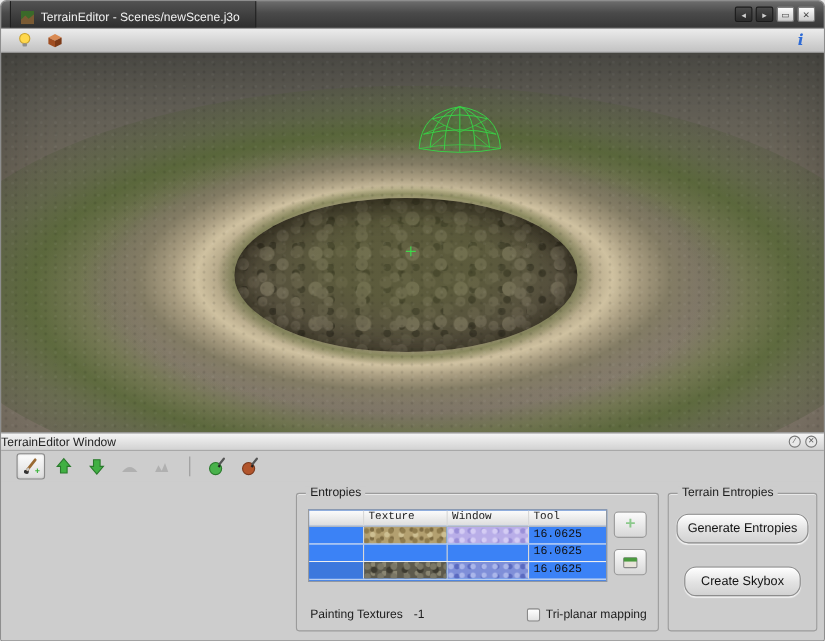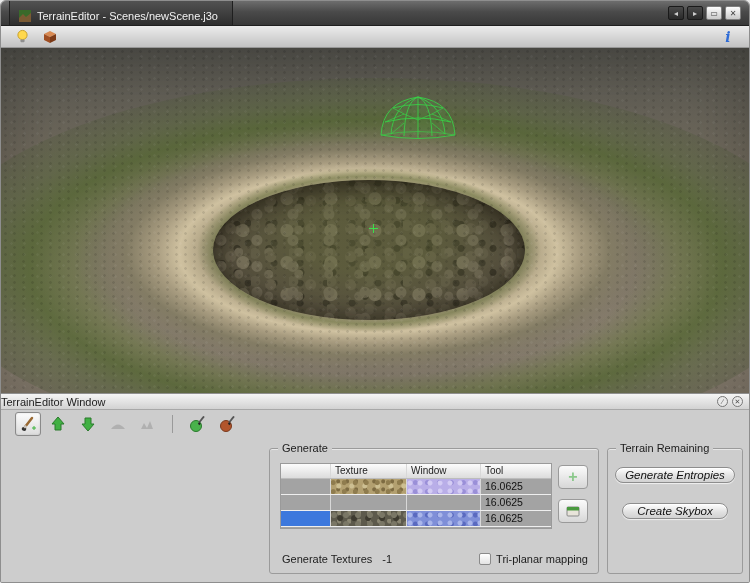--- a/index.html
+++ b/index.html
@@ -88,22 +88,22 @@
   .ts-label { width:92px; text-align:right; font-size:11px; color:#1c1c1c; padding-right:6px; }
   .slider { position:relative; flex:1; height:22px; }
   .slider-track { position:absolute; left:2px; right:2px; top:9px; height:3px; border-radius:2px;
     background:linear-gradient(#8d8d8d,#c6c6c6); box-shadow: inset 0 1px 1px rgba(0,0,0,.3); }
   .slider-ticks { position:absolute; left:5px; right:2px; top:14px; height:4px;
     background-image:repeating-linear-gradient(90deg,#9a9a9a 0 1px, rgba(0,0,0,0) 1px 12px); }
   .slider-thumb { position:absolute; top:2px; width:13px; height:16px; border:1px solid #2f5f9e;
     border-radius:7px 7px 6px 6px;
     background: radial-gradient(circle at 50% 28%, #ddecff 0%, #8fc0f5 38%, #3d86e0 72%, #2a66c0 100%); }
 
-  .pt-table { position:absolute; left:10px; top:14px; width:272px; height:66px; background:#a3a3a3;
-    border:1px solid #9a9a9a; font-size:10.5px; color:#111; overflow:hidden; }
+  .pt-table { position:absolute; left:10px; top:14px; width:272px; height:66px; background:#3b82f6;
+    border:1px solid #9a9a9a; font-size:10.5px; color:#111; overflow:hidden;font-family:Liberation Mono, monospace; }
   .t-header { display:flex; height:15px; background:linear-gradient(#fcfcfc,#dcdcdc); border-bottom:1px solid #bcbcbc; color:#222; font-size:10px; }
   .t-row { display:flex; height:16px; border-bottom:1px solid #eee; }
   .tc { height:100%; border-right:1px solid #d8d8d8; padding:0; overflow:hidden; }
   .tc.h { padding:1px 4px; }
   .c1 { width:50px; } .c2 { width:76px; } .c3 { width:74px; } .c4 { flex:1; border-right:none; padding:1px 4px; }
   .sel { background:#3c78dd; }
   .thumb { width:100%; height:100%; }
   .tex-dirt { background-color:#b3a070;
     background-image: radial-gradient(circle at 20% 40%, #8f7c4e 0 2px, rgba(0,0,0,0) 3px),
       radial-gradient(circle at 60% 70%, #cdbf92 0 2px, rgba(0,0,0,0) 3px),
@@ -126,25 +126,25 @@
   .pt-btn { position:absolute; right:10px; width:30px; height:24px; border:1px solid #9a9a9a; border-radius:4px;
     background:linear-gradient(#fbfbfb,#d7d7d7); display:flex; align-items:center; justify-content:center; }
   .pt-btn.add { top:16px; }
   .pt-btn.rem { top:50px; }
   .plus-glyph { color:#3fae3f; font-size:16px; font-weight:bold; line-height:16px; opacity:.55; }
   .pt-bottom { position:absolute; left:12px; right:10px; bottom:8px; display:flex; align-items:center; font-size:11px; color:#1c1c1c; }
   .rem-value { margin-left:10px; }
   .cb-group { margin-left:auto; display:flex; align-items:flex-start; gap:5px; }
   .checkbox { width:12px; height:12px; border:1px solid #8a8a8a; border-radius:2px; background:linear-gradient(#fff,#e3e3e3); }
 
-  .mac-btn { position:absolute; height:16px; border-radius:11px; border:1px solid #8d8d8d; color:#111;
+  .mac-btn { position:absolute; height:27px; border-radius:11px; border:1px solid #8d8d8d; color:#111;
     background:linear-gradient(#ffffff,#e2e2e2 55%,#d2d2d2); box-shadow: inset 0 1px 0 #fff, 0 1px 1px rgba(255,255,255,.7);
-    font-size:11.5px; display:flex; align-items:center; justify-content:center;font-style:italic; }
+    font-size:11.5px; display:flex; align-items:center; justify-content:center; }
   .btn-gen { left:7px; right:7px; top:18px; }
-  .btn-sky { left:0; right:0; margin:4px auto; width:106px; top:50px; }
+  .btn-sky { left:0; right:0; margin:16px auto; width:106px; top:50px; }
 </style>
 </head>
 <body>
 
 <div class="app">
 
   <div class="titlebar">
     <div class="title-tab">
       <svg width="12" height="12">
         <rect width="12" height="12" fill="#3a6a2a"></rect>
@@ -256,21 +256,21 @@
         <path d="M12.5 8 L16.5 3" stroke="#555" stroke-width="2" stroke-linecap="round"></path>
         <path d="M11.5 9 l1.6 1.4" stroke="#222" stroke-width="2"></path>
       </svg>
     </div>
   </div>
 
   <div class="content">
 
 
     <div class="group g-painting">
-      <span class="group-title">Generate</span>
+      <span class="group-title">Entropies</span>
 
       <div class="pt-table">
         <div class="t-header">
           <div class="tc h c1"></div>
           <div class="tc h c2">Texture</div>
           <div class="tc h c3">Window</div>
           <div class="tc c4">Tool</div>
         </div>
         <div class="t-row">
           <div class="tc c1"></div>
@@ -304,29 +304,29 @@
         <span class="plus-glyph">+</span>
       </div>
       <div class="pt-btn rem">
         <svg width="16" height="14">
           <rect x="2" y="3" width="12" height="9" rx="1" fill="#e8e4da" stroke="#888"></rect>
           <rect x="2" y="3" width="12" height="3.5" fill="#4a9a3f"></rect>
         </svg>
       </div>
 
       <div class="pt-bottom">
-        <span>Generate Textures</span>
+        <span>Painting Textures</span>
         <span class="rem-value">-1</span>
         <span class="cb-group">
           <span class="checkbox"></span>
           <span>Tri-planar mapping</span>
         </span>
       </div>
     </div>
 
     <div class="group g-terrain-ops">
-      <span class="group-title">Terrain Remaining</span>
+      <span class="group-title">Terrain Entropies</span>
       <div class="mac-btn btn-gen">Generate Entropies</div>
       <div class="mac-btn btn-sky">Create Skybox</div>
     </div>
 
   </div>
 </div>
 
 </body></html>

